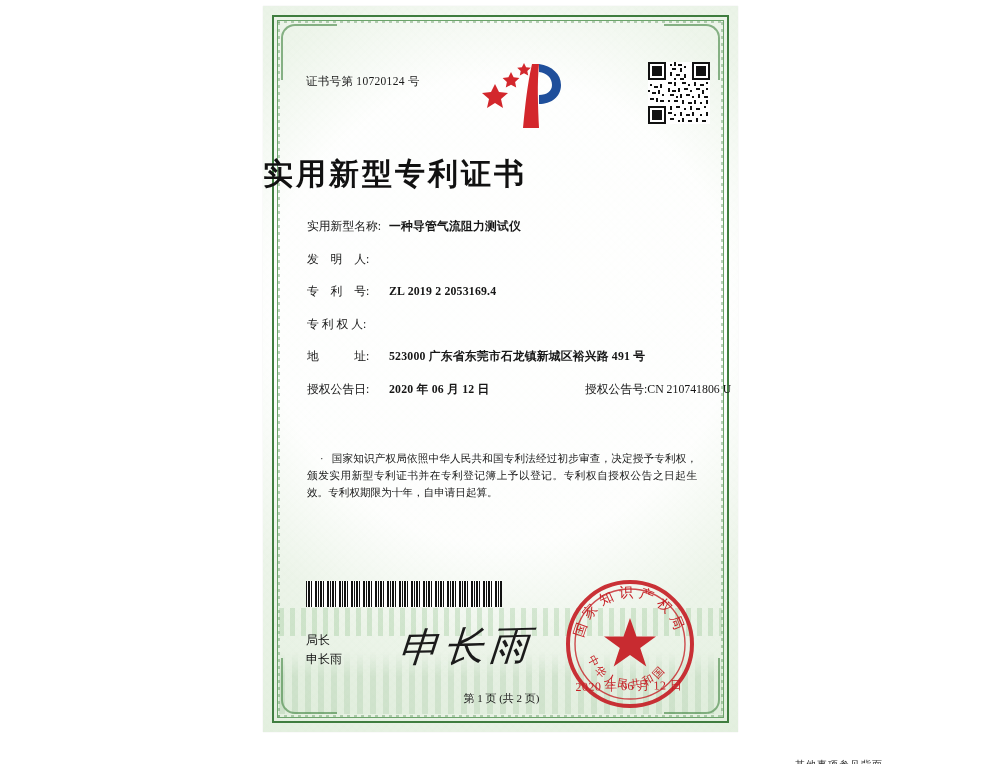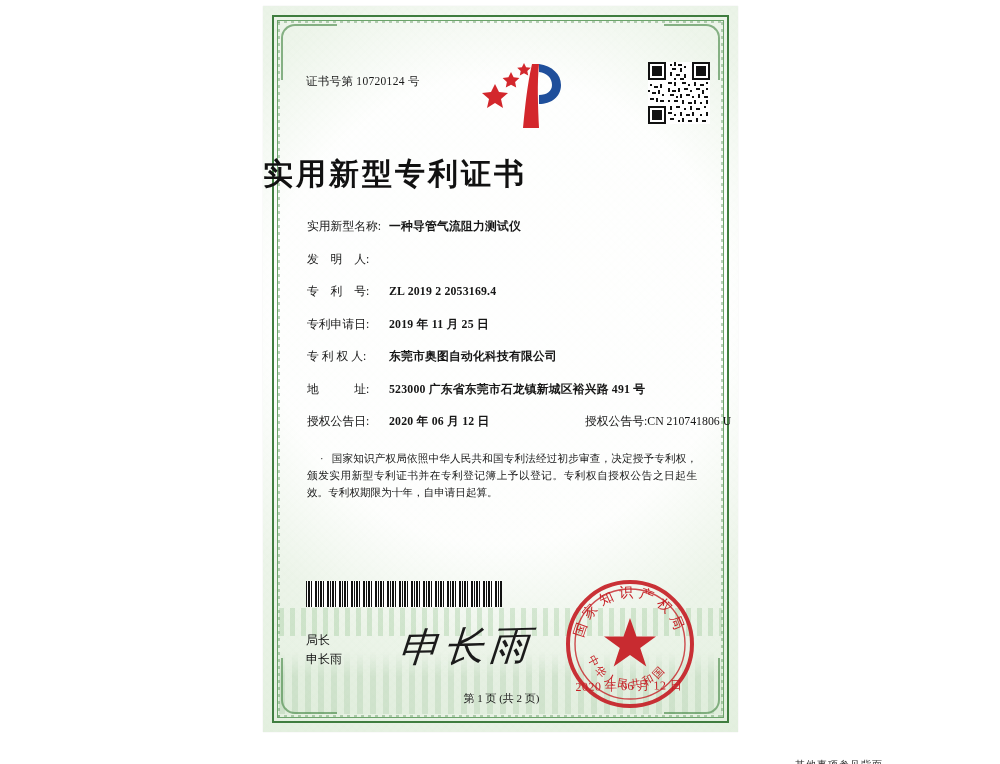--- a/index.html
+++ b/index.html
@@ -407,26 +407,21 @@
         <span class="field-value">一种导管气流阻力测试仪</span>
       </div>
       <div class="field-row">
         <span class="field-label">发　明　人:</span>
       </div>
       <div class="field-row">
         <span class="field-label">专　利　号:</span>
         <span class="field-value">ZL 2019 2 2053169.4</span>
       </div>
       <div class="field-row">
-        <span class="field-label">专利申请日:</span>
-        <span class="field-value">2019 年 11 月 25 日</span>
-      </div>
-      <div class="field-row">
         <span class="field-label">专 利 权 人:</span>
-        <span class="field-value">东莞市奥图自动化科技有限公司</span>
       </div>
       <div class="field-row">
         <span class="field-label">地　　　址:</span>
         <span class="field-value">523000  广东省东莞市石龙镇新城区裕兴路 491 号</span>
       </div>
       <div class="field-row dual">
         <span class="field-label">授权公告日:</span>
         <span class="field-value">2020 年 06 月 12 日</span>
         <span class="field-sub-label">授权公告号:</span>
         <span class="field-sub-value">CN 210741806 U</span>

